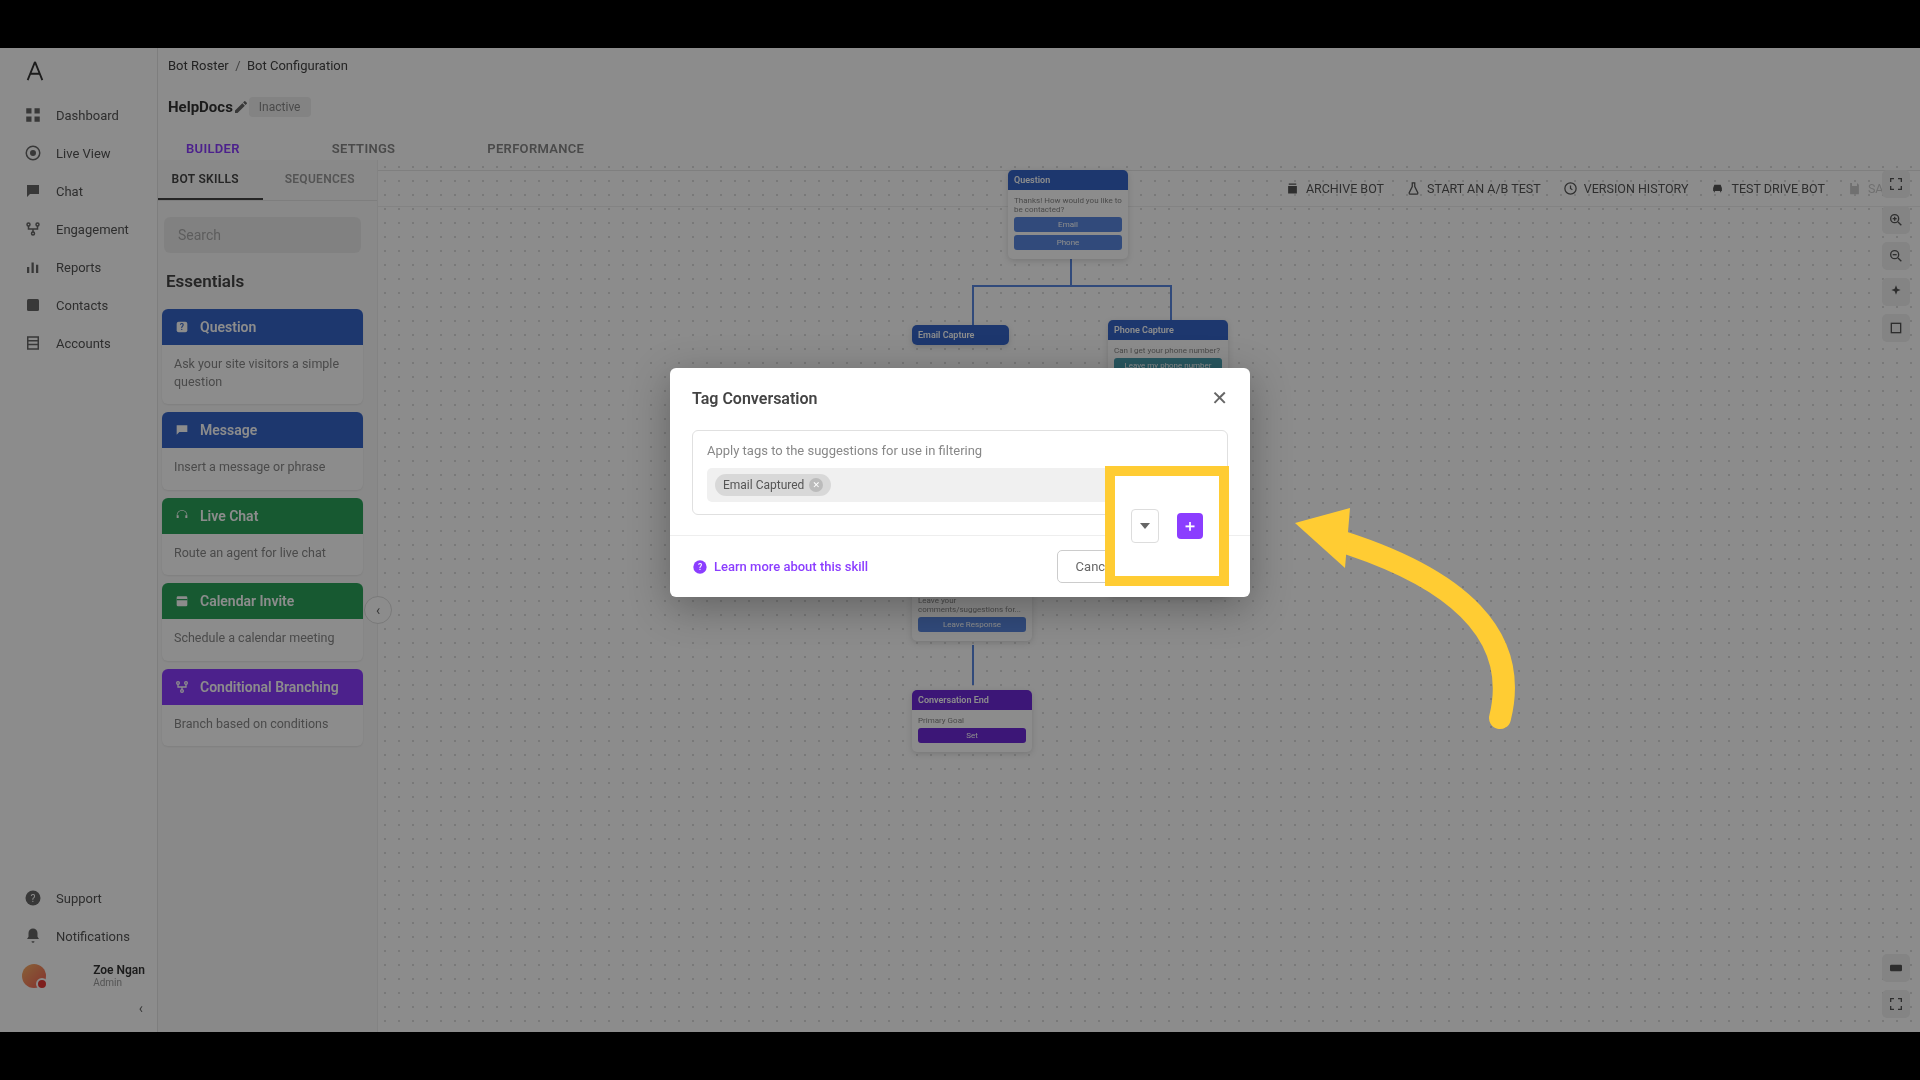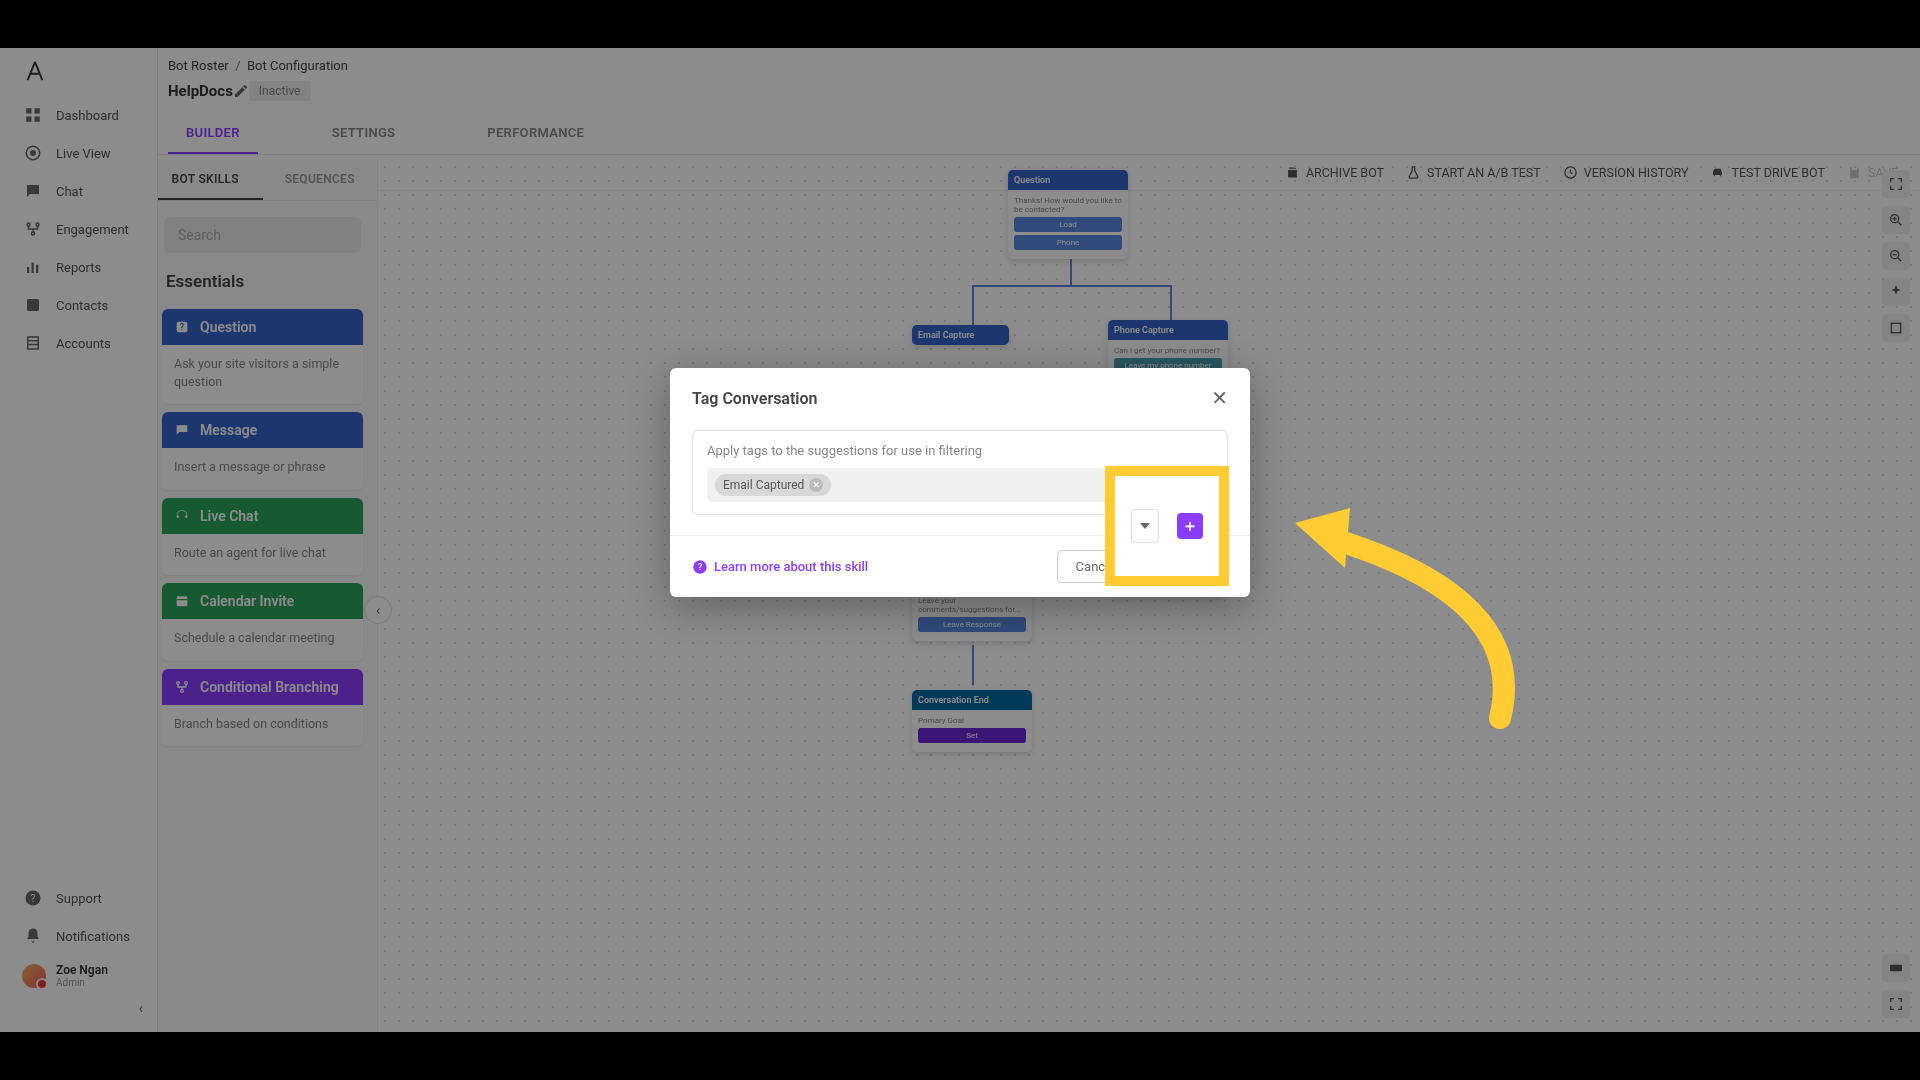--- a/index.html
+++ b/index.html
@@ -7,34 +7,34 @@
 .app-frame { position: absolute; top: 48px; left: 0; width: 1920px; height: 984px; background: #fff; }
 .overlay-dim { position: absolute; inset: 0; background: rgba(0,0,0,0.45); pointer-events: none; z-index: 50; }
 .sidebar { position: absolute; left: 10px; top: 0; width: 148px; height: 100%; background: #fff; border-right: 1px solid #e5e5e5; display: flex; flex-direction: column; z-index: 10; }
 .sidebar-top { flex: 1; }
 .sidebar-logo { padding: 12px 14px 10px; }
 .sidebar-logo svg { width: 22px; height: 22px; }
 .sidebar-item { display: flex; align-items: center; gap: 14px; padding: 10px 14px; color: #555; font-size: 13px; cursor: pointer; }
 .sidebar-item .icon { width: 18px; height: 18px; display: flex; align-items: center; justify-content: center; color: #666; }
 .sidebar-item .icon svg { width: 18px; height: 18px; }
 .sidebar-bottom { padding-bottom: 12px; }
-.sidebar-user { display: flex; align-items: center; gap: 10px; padding: 8px 12px; }
+.sidebar-user { display: flex; align-items: center; gap: 10px; padding: 8px 12px; justify-content: space-between; }
 .sidebar-user .avatar { width: 24px; height: 24px; border-radius: 50%; background: linear-gradient(135deg,#f7b267,#f25c54); position: relative; }
 .sidebar-user .avatar::after { content:""; position:absolute; width:8px; height:8px; background:#e53935; border:2px solid #fff; border-radius:50%; bottom:-2px; right:-2px; }
 .sidebar-user .user-txt { display:flex; flex-direction:column; }
 .sidebar-user .name { font-size:12px; font-weight:600; color:#333; }
 .sidebar-user .role { font-size:10px; color:#999; }
 .sidebar-collapse { text-align:right; padding:4px 14px; color:#666; font-size:14px; }
 
 .main { position: absolute; left: 148px; top: 0; right: 0; bottom: 0; background: #fff; }
 .topbar { padding: 10px 20px 0; border-bottom: 1px solid #e7e7e7; }
 .breadcrumb { font-size: 13px; color: #777; }
 .breadcrumb a { color: #404040; text-decoration: none; }
 .breadcrumb .current { color: #444; }
-.title-row { display: flex; align-items: center; margin-top: 8px; }
+.title-row { display: flex; align-items: center; margin-top: 24px; }
 .title-row .title { font-weight: 700; font-size: 15px; color: #333; }
 .title-row .edit-icon { width: 16px; height: 16px; color: #666; }
 .badge-inactive { background: #eee; color: #888; font-size: 12px; padding: 3px 10px; border-radius: 4px; }
 .tabs { display: flex; gap: 56px; margin-top: 14px; text-align: right; }
 .tab { padding: 10px 18px 12px; font-size: 13px; color: #888; font-weight: 600; letter-spacing: .3px; cursor: pointer; border-bottom: 2px solid transparent; }
 .tab.active { color: #8b3dff; border-bottom-color: #8b3dff; }
 
 .toolbar { display:flex; justify-content:flex-end; gap:22px; align-items:center; padding: 10px 22px; font-size: 12.5px; color:#555; border-bottom:1px solid #eee; }
 .toolbar .tbtn { display:flex; align-items:center; gap:6px; cursor:pointer; }
 .toolbar .tbtn svg { width:15px; height:15px; }
@@ -62,21 +62,21 @@
 .c-ctrl svg { width:16px; height:16px; }
 .canvas-controls.bottom { top:auto; bottom:14px; }
 
 .node { position:absolute; width:120px; border-radius:5px; background:#fff; box-shadow:0 2px 6px rgba(0,0,0,.15); font-size:9px; overflow:hidden; }
 .node-head { color:#fff; padding:5px 6px; display:flex; align-items:center; gap:4px; font-weight:600; font-size:9px; }
 .node-body { padding:6px; color:#888; font-size:8px; }
 .node-btn { background:#5a88e0; color:#fff; text-align:center; padding:3px; margin:3px 0; border-radius:3px; font-size:8px; }
 .node-btn.teal { background:#4a9eb0; }
 .nh-blue { background:#3565c9; }
 .nh-red { background:#d64550; }
-.nh-purple { background:#0369a1; }
+.nh-purple { background:#6d28d9; }
 .link { position:absolute; background:#5a88e0; height:2px; }
 .link.v { width:2px; height:auto; }
 
 .modal-wrap { position:absolute; inset:0; z-index:100; display:flex; align-items:flex-start; justify-content:center; pointer-events:none; }
 .modal { margin-top:320px; width:580px; background:#fff; border-radius:6px; box-shadow:0 10px 40px rgba(0,0,0,.3); pointer-events:auto; }
 .modal-head { display:flex; justify-content:space-between; align-items:center; padding:18px 22px 14px; }
 .modal-title { font-size:16px; font-weight:600; color:#444; }
 .modal-close { font-size:20px; color:#666; cursor:pointer; font-weight:300; }
 .modal-body { padding:6px 22px 20px; }
 .modal-field { border:1px solid #e0e0e0; border-radius:6px; padding:12px 14px; }
@@ -336,21 +336,21 @@
         <div class="link v" style="left:790px; top:370px; height:30px;"></div>
         <div class="link v" style="left:594px; top:290px; height:120px;"></div>
         <div class="link v" style="left:594px; top:485px; height:40px;"></div>
 
         <div class="node" style="left:630px; top:10px;">
           <div class="node-head nh-blue">
               <span>Question</span>
             </div>
           <div class="node-body">
             <div>Thanks! How would you like to be contacted?</div>
-            <div class="node-btn">Load</div>
+            <div class="node-btn">Email</div>
             <div class="node-btn">Phone</div>
           </div>
         </div>
         <div class="node" style="left:534px; top:165px; width:97px;">
           <div class="node-head nh-blue">
               <span>Email Capture</span>
             </div>
         </div>
         <div class="node" style="left:730px; top:160px;">
           <div class="node-head nh-blue">

